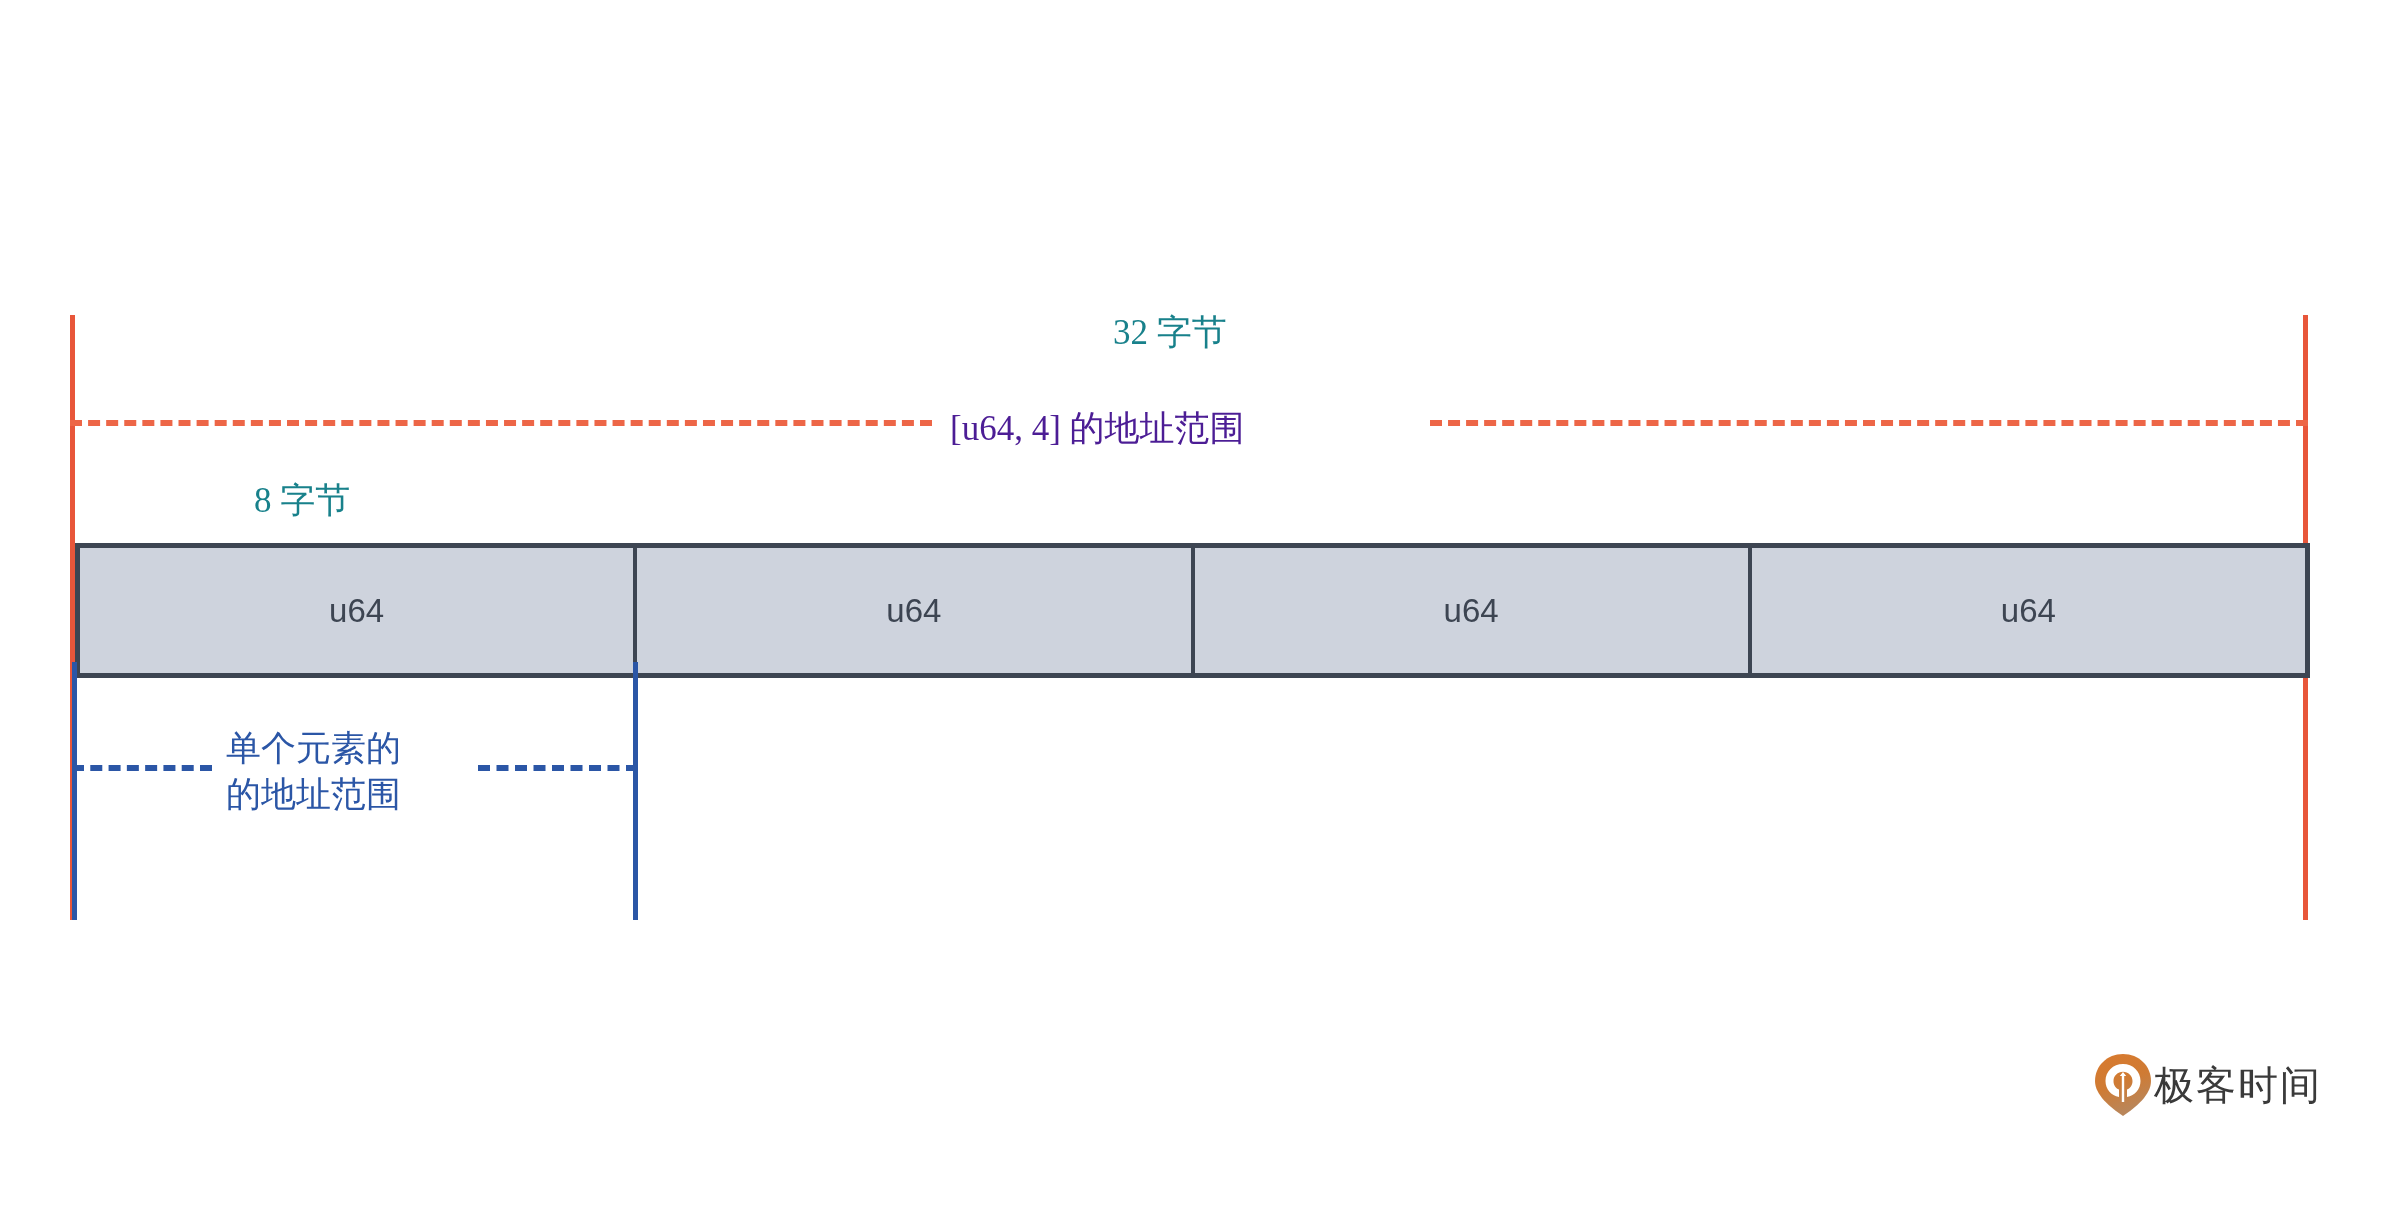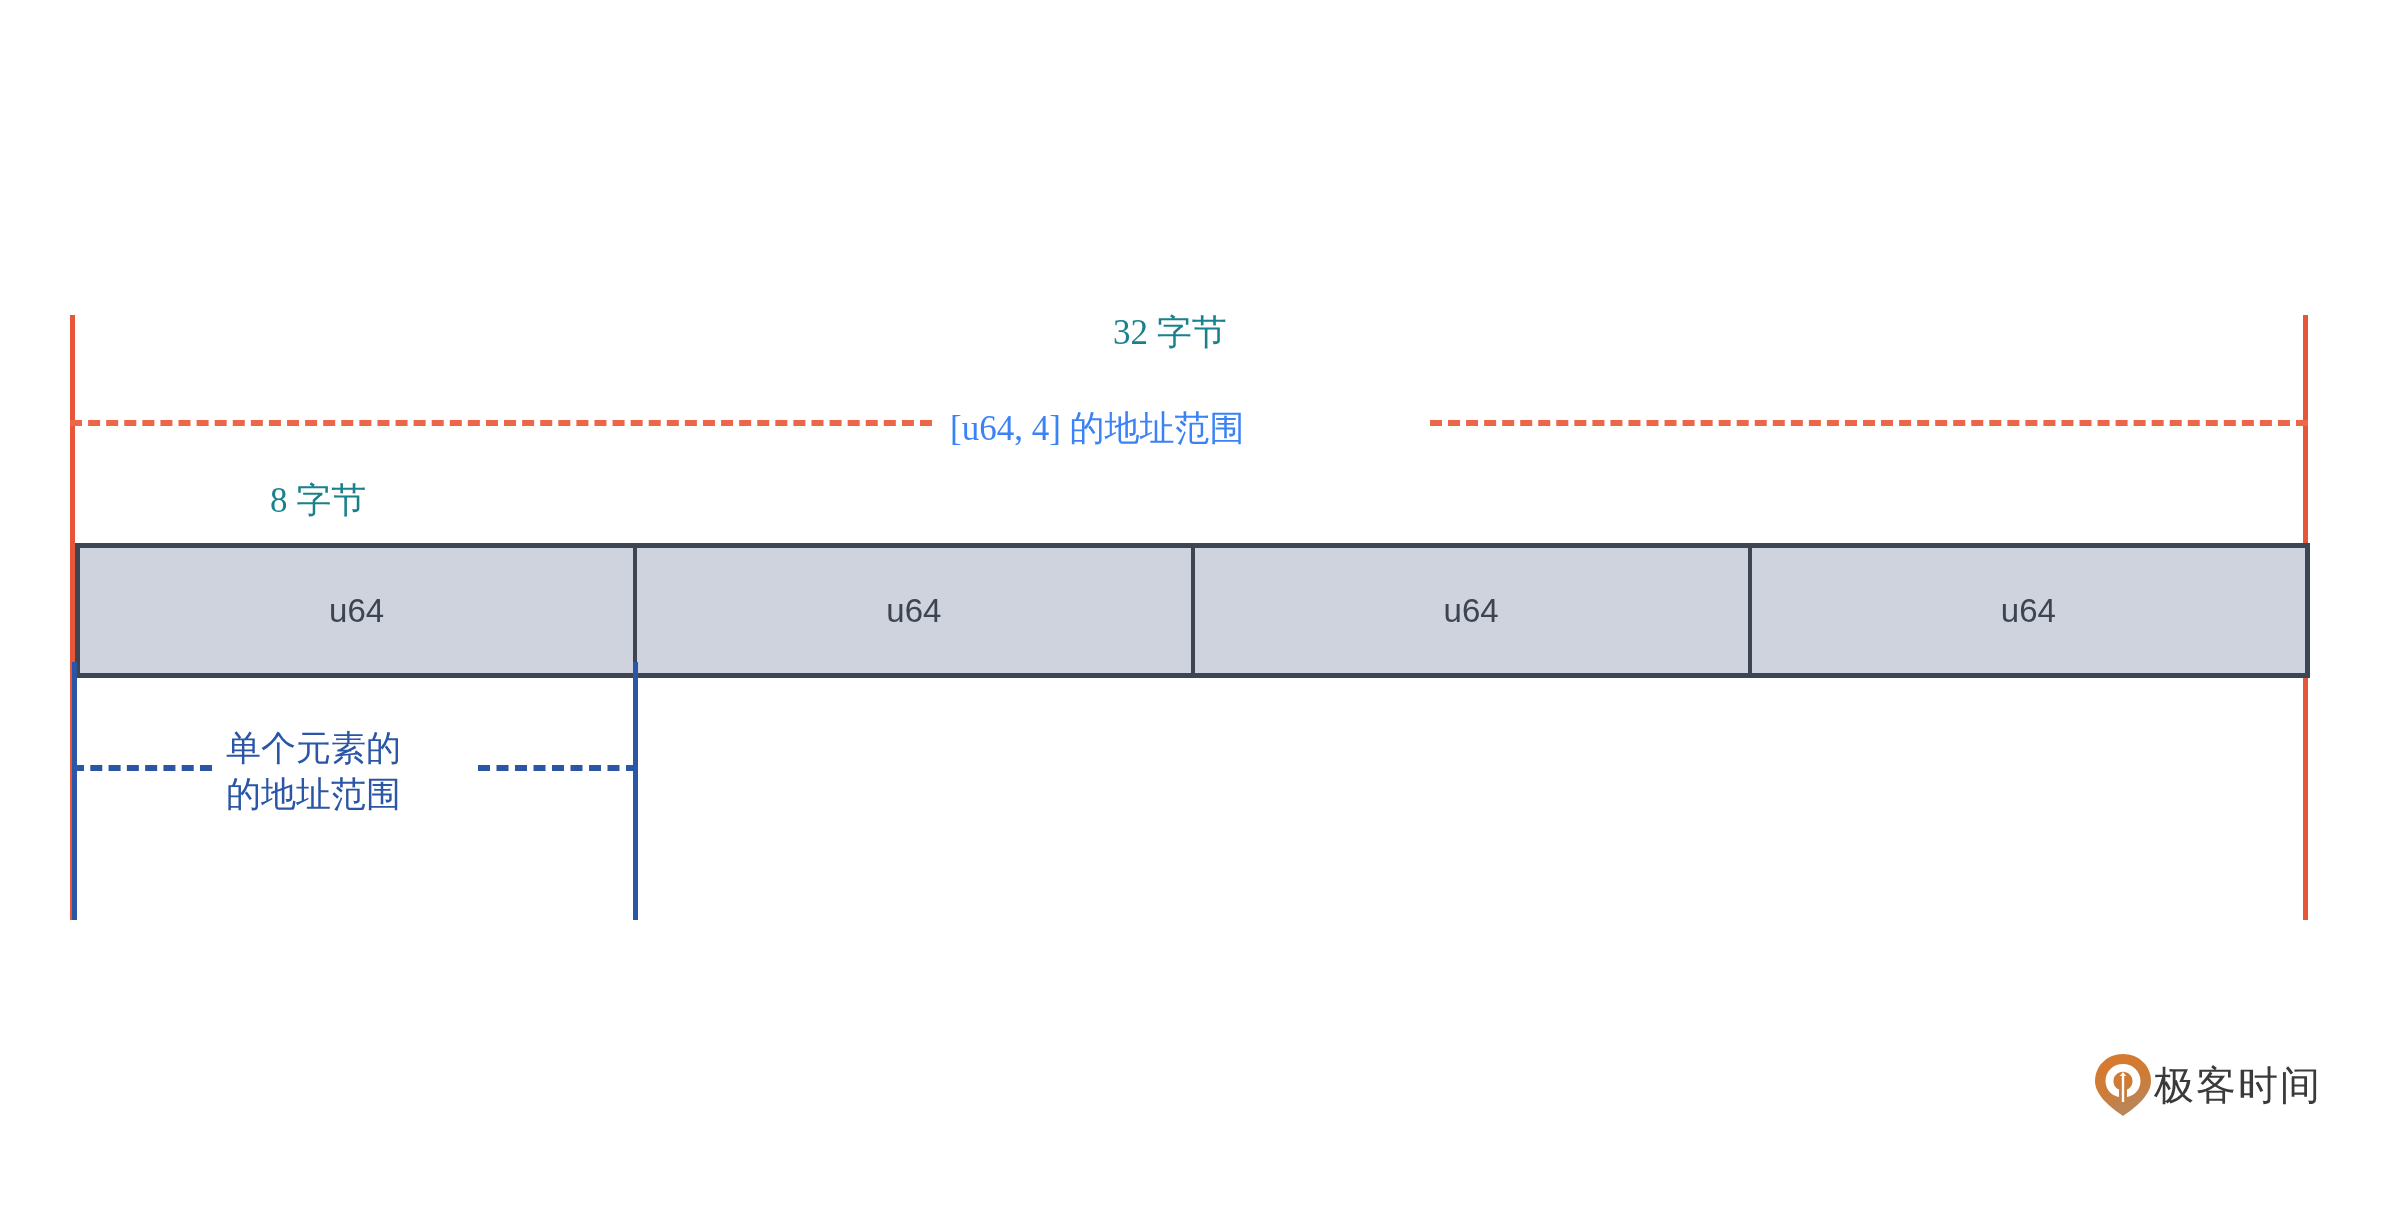--- a/index.html
+++ b/index.html
@@ -41,21 +41,21 @@
     position: absolute;
     white-space: nowrap;
     line-height: 1.32;
     font-family: Liberation Serif, serif;
   }
   .label-teal {
     color: #18818b;
     font-size: 35px;
   }
   .label-orange {
-    color: #3b82f6;
+    color: #4c1d95;
     font-size: 35px;
   }
   .label-blue {
     color: #2b56a6;
     font-size: 35px;
     text-align: center;
   }
 
   
   #byte-table {
@@ -111,21 +111,21 @@
   <div class="vrule vrule-orange" style="left:2303px; top:315px; height:605px;"></div>
 
   <div class="dash-seg dash-orange" style="left:70px; top:420px; width:862px;"></div>
 
   <div class="dash-seg dash-orange" style="left:1430px; top:420px; width:878px;"></div>
 
   <div class="label label-teal" style="left:1113px; top:310px;">32 字节</div>
 
   <div class="label label-orange" style="left:950px; top:406px;">[u64, 4] 的地址范围</div>
 
-  <div class="label label-teal" style="left:270px; top:478px;">8 字节</div>
+  <div class="label label-teal" style="left:254px; top:478px;">8 字节</div>
 
   <div id="byte-table">
     <div class="byte-cell">u64</div>
     <div class="byte-cell">u64</div>
     <div class="byte-cell">u64</div>
     <div class="byte-cell">u64</div>
   </div>
 
   <div class="vrule vrule-blue" style="left:72px; top:662px; height:258px;"></div>
   <div class="vrule vrule-blue" style="left:633px; top:662px; height:258px;"></div>

